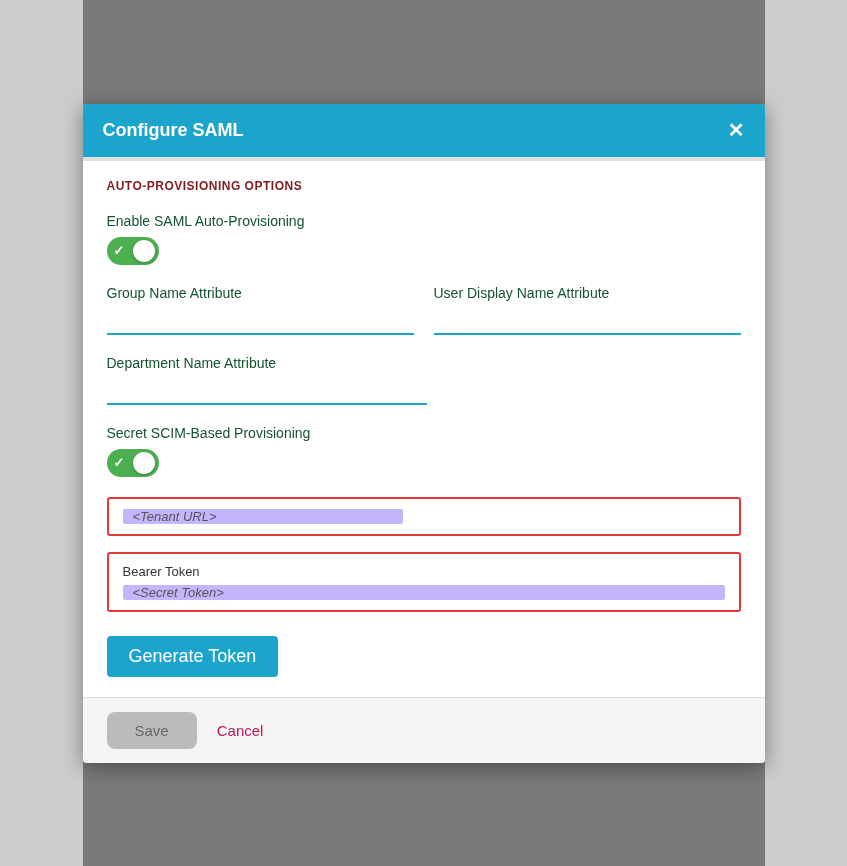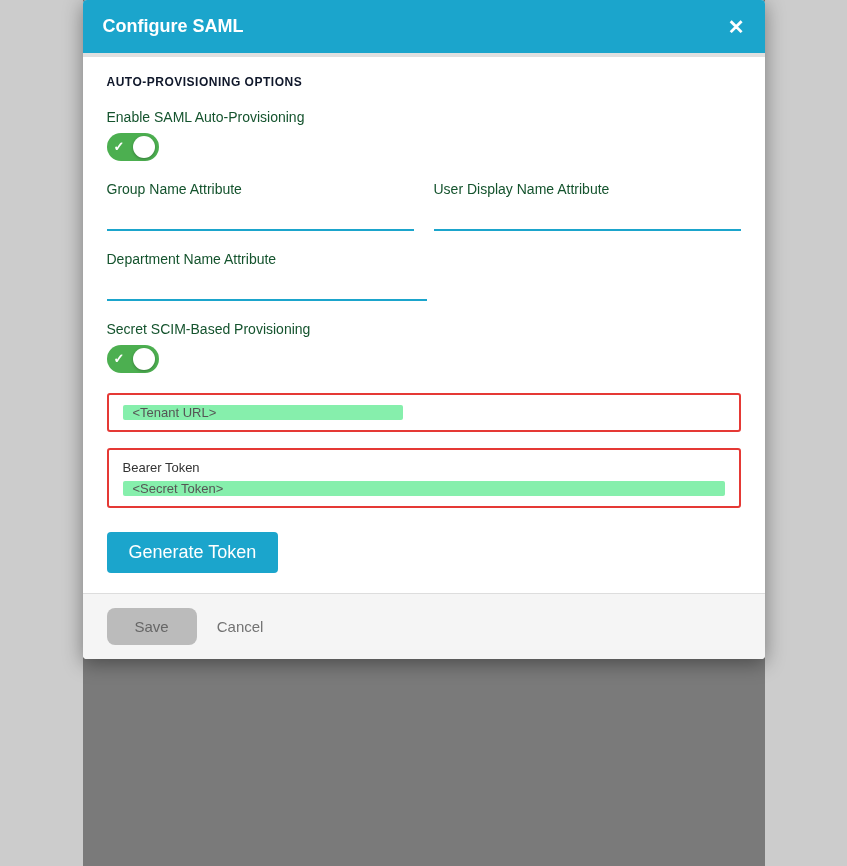--- a/index.html
+++ b/index.html
@@ -9,21 +9,21 @@
       justify-content: center;
       align-items: center;
       min-height: 100vh;
       font-family: Arial, sans-serif;
     }
     .modal-overlay {
       width: 682px;
       height: 866px;
       display: flex;
       justify-content: center;
-      align-items: flex-start;
+      align-items: center;
       background: rgba(0,0,0,0.4);
     }
     .modal {
       width: 820px;
       background: #fff;
       border-radius: 4px;
       overflow: hidden;
       box-shadow: 0 4px 20px rgba(0,0,0,0.4);
       display: flex;
       flex-direction: column;
@@ -61,21 +61,21 @@
     .modal-body::-webkit-scrollbar { width: 14px; }
     .modal-body::-webkit-scrollbar-track { background: #e8e8e8; }
     .modal-body::-webkit-scrollbar-thumb { background: #bbb; border-radius: 3px; }
 
     .section-divider {
       height: 4px;
       background: #e0e0e0;
       margin: 0;
     }
     .section-label {
-      color: #0f172a;
+      color: #7f1d1d;
       font-size: 12px;
       font-weight: bold;
       letter-spacing: 0.5px;
       padding: 18px 24px 10px 24px;
       text-transform: uppercase;
     }
     .section-content {
       padding: 10px 24px 20px 24px;
       background: #fff;
     }
@@ -153,26 +153,27 @@
       margin-bottom: 16px;
     }
     .red-box .box-label {
       font-size: 13px;
       color: #333;
       margin-bottom: 6px;
       display: block;
     }
     .red-box .box-value {
       display: block;
-      background: #86efac;
+      background: #c4b5fd;
       color: #555;
       font-size: 13px;
       padding: 0 10px;
       border-radius: 2px;
       width: 280px;
+      font-style: italic;
     }
     .red-box .box-value-wide {
       width: 100%;
     }
     .generate-btn {
       background: #1ba5cc;
       color: #fff;
       border: none;
       border-radius: 4px;
       padding: 10px 22px;
@@ -194,21 +195,21 @@
       color: #666;
       border: none;
       border-radius: 8px;
       padding: 10px 28px;
       font-size: 15px;
       cursor: default;
     }
     .footer-cancel {
       background: none;
       border: none;
-      color: #737373;
+      color: #be185d;
       font-size: 15px;
       cursor: pointer;
     }
   </style>
 </head>
 <body>
 
 <div class="modal-overlay">
   <div class="modal">
 

